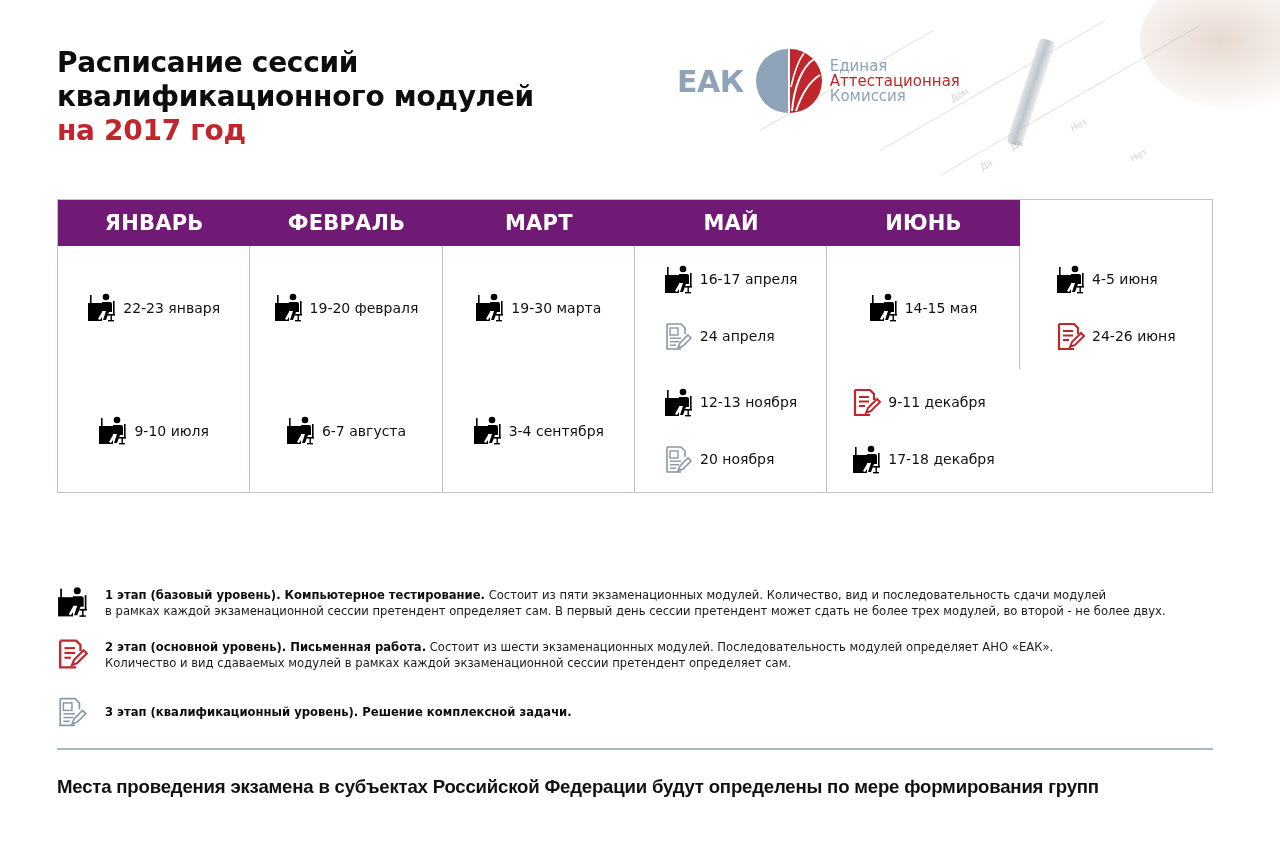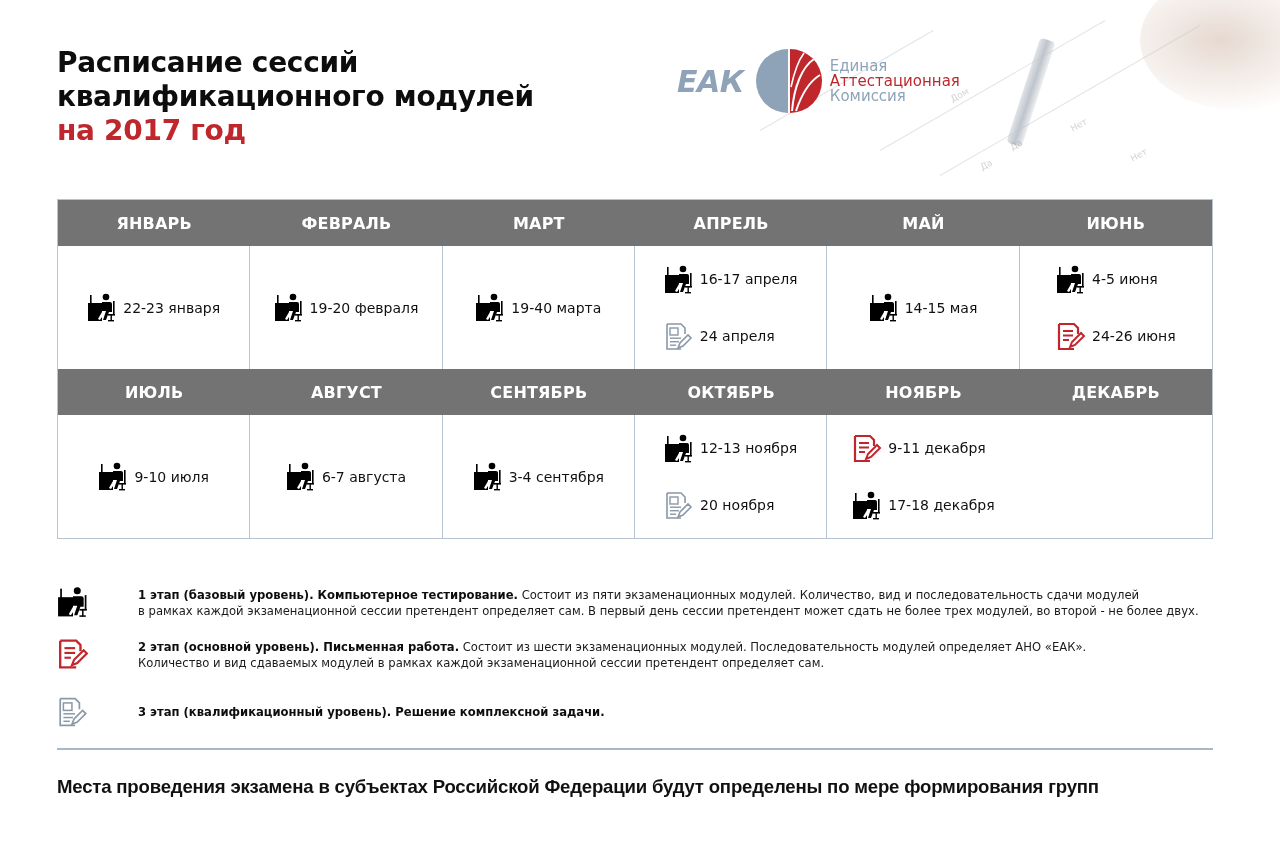--- a/index.html
+++ b/index.html
@@ -21,49 +21,49 @@
   .bg-word { position: absolute; font-size: 9px; color: rgba(150,155,160,0.45); transform: rotate(-28deg); }
 
   .title {
     position: absolute; left: 57px; top: 46px;
     font-family: "DejaVu Sans", sans-serif; font-weight: bold;
     font-size: 28px; line-height: 34px; color: #0d0d0d; letter-spacing: -0.3px;
   }
   .title .year { color: #c0272d; }
 
   .logo { position: absolute; left: 677px; top: 46px; height: 70px; display: flex; align-items: center; }
-  .logo-abbr { font-family: "DejaVu Sans", sans-serif; font-weight: bold; font-size: 30px; color: #8ea3b8; letter-spacing: -0.5px; margin-right: 10px; font-style: italic; }
+  .logo-abbr { font-family: "DejaVu Sans", sans-serif; font-weight: bold; font-size: 30px; color: #8ea3b8; letter-spacing: -0.5px; margin-right: 10px; }
   .logo-mark { width: 68px; height: 68px; margin-right: 8px; }
   .logo-text { font-family: "DejaVu Sans", sans-serif; font-size: 15px; line-height: 15px; color: #8ea3b8; }
   .logo-text .red { color: #c0272d; }
 
   .schedule {
     position: absolute; left: 57px; top: 199px; width: 1156px;
     border: 1px solid #b7c4d0;
   }
   .row { display: grid; grid-template-columns: repeat(6, 1fr); }
   .month-head {
-    height: 46px; background: #737373; color: #fff;
-    font-family: "DejaVu Sans", sans-serif; font-weight: bold; font-size: 16px;
+    height: 46px; background: #701a75; color: #fff;
+    font-family: "DejaVu Sans", sans-serif; font-weight: bold; font-size: 21px;
     display: flex; align-items: center; justify-content: center; letter-spacing: 0.2px;
   }
   .month-body {
     height: 123px; background: #fff; border-right: 1px solid #b7c4d0;
     display: flex; flex-direction: column; justify-content: center; align-items: center; gap: 12px;
   }
   .month-body:last-child { border-right: none; }
   .sessions { display: flex; flex-direction: column; gap: 28px; align-items: flex-start; }
   .session { display: flex; align-items: center; gap: 6px; height: 29px; }
   .session-text { font-size: 14px; color: #111; white-space: nowrap; }
   .icon { width: 30px; height: 29px; display: inline-block; flex: none; }
 
   .legend { position: absolute; left: 57px; top: 586px; width: 1160px; }
   .legend-item { display: flex; align-items: flex-start; position: absolute; left: 0; }
   .legend-item .icon { width: 32px; height: 32px; margin-right: 16px; }
-  .legend-text { font-size: 11.6px; line-height: 16px; color: #1a1a1a; padding-top: 1px; margin-left: 33px; }
+  .legend-text { font-size: 11.6px; line-height: 16px; color: #1a1a1a; padding-top: 1px; }
   .legend-text b { font-weight: bold; color: #0d0d0d; }
 
   .divider { position: absolute; left: 57px; top: 748px; width: 1156px; height: 2px; background: #a9b8c7; }
   .footer {
     position: absolute; left: 57px; top: 776px; width: 1160px;
     font-family: "Liberation Sans", sans-serif; font-weight: bold; font-size: 18.6px; color: #111;
     letter-spacing: -0.2px; white-space: nowrap;
   }
 </style>
 </head>
@@ -135,21 +135,20 @@
       <path d="M14 26 l2 -5 l8 -8 l3 3 l-8 8 z" stroke="#8a98a8" stroke-width="1.6" fill="none"></path>
     </symbol>
   </defs>
 </svg>
 
 <div class="schedule" id="schedule">
     <div class="row">
       <div class="month-head">ЯНВАРЬ</div>
       <div class="month-head">ФЕВРАЛЬ</div>
       <div class="month-head">МАРТ</div>
-      <div class="month-head">АПРЕЛЬ</div>
       <div class="month-head">МАЙ</div>
       <div class="month-head">ИЮНЬ</div>
     </div>
     <div class="row">
       <div class="month-body">
         <div class="sessions">
           <div class="session">
             <svg class="icon">
               <use href="#ico-computer"></use>
             </svg>
@@ -166,21 +165,21 @@
             <span class="session-text">19-20 февраля</span>
           </div>
         </div>
       </div>
       <div class="month-body">
         <div class="sessions">
           <div class="session">
             <svg class="icon">
               <use href="#ico-computer"></use>
             </svg>
-            <span class="session-text">19-40 марта</span>
+            <span class="session-text">19-30 марта</span>
           </div>
         </div>
       </div>
       <div class="month-body">
         <div class="sessions">
           <div class="session">
             <svg class="icon">
               <use href="#ico-computer"></use>
             </svg>
             <span class="session-text">16-17 апреля</span>
@@ -212,28 +211,20 @@
             <span class="session-text">4-5 июня</span>
           </div>
           <div class="session">
             <svg class="icon">
               <use href="#ico-written"></use>
             </svg>
             <span class="session-text">24-26 июня</span>
           </div>
         </div>
       </div>
-    </div>
-    <div class="row">
-      <div class="month-head">ИЮЛЬ</div>
-      <div class="month-head">АВГУСТ</div>
-      <div class="month-head">СЕНТЯБРЬ</div>
-      <div class="month-head">ОКТЯБРЬ</div>
-      <div class="month-head">НОЯБРЬ</div>
-      <div class="month-head">ДЕКАБРЬ</div>
     </div>
     <div class="row">
       <div class="month-body">
         <div class="sessions">
           <div class="session">
             <svg class="icon">
               <use href="#ico-computer"></use>
             </svg>
             <span class="session-text">9-10 июля</span>
           </div>

